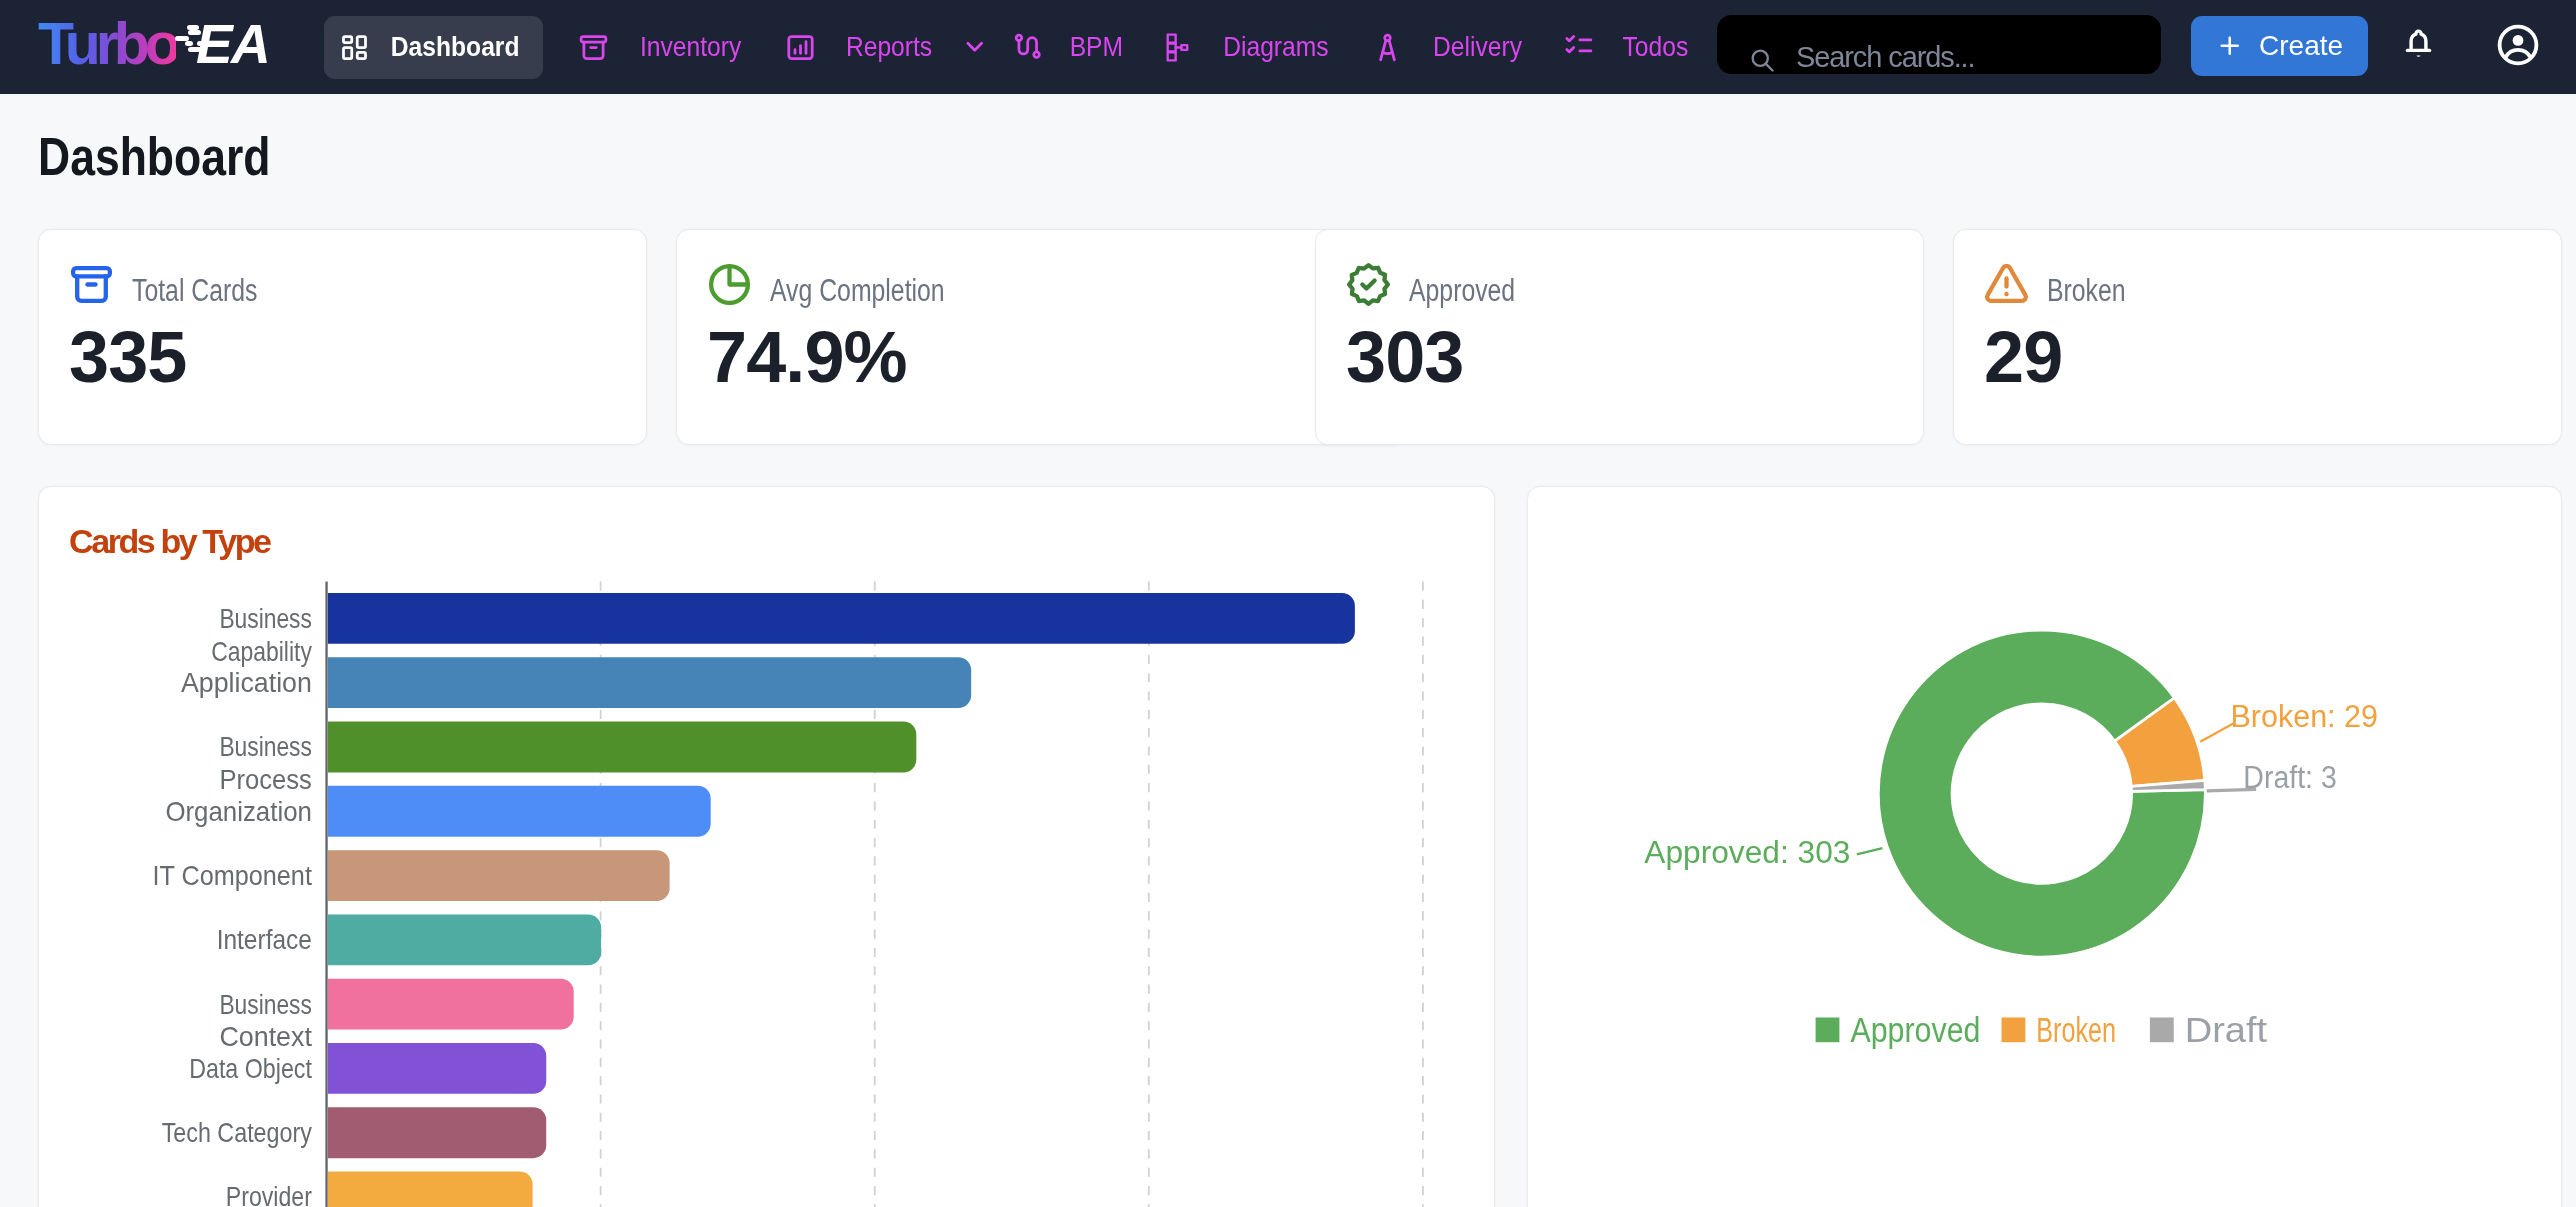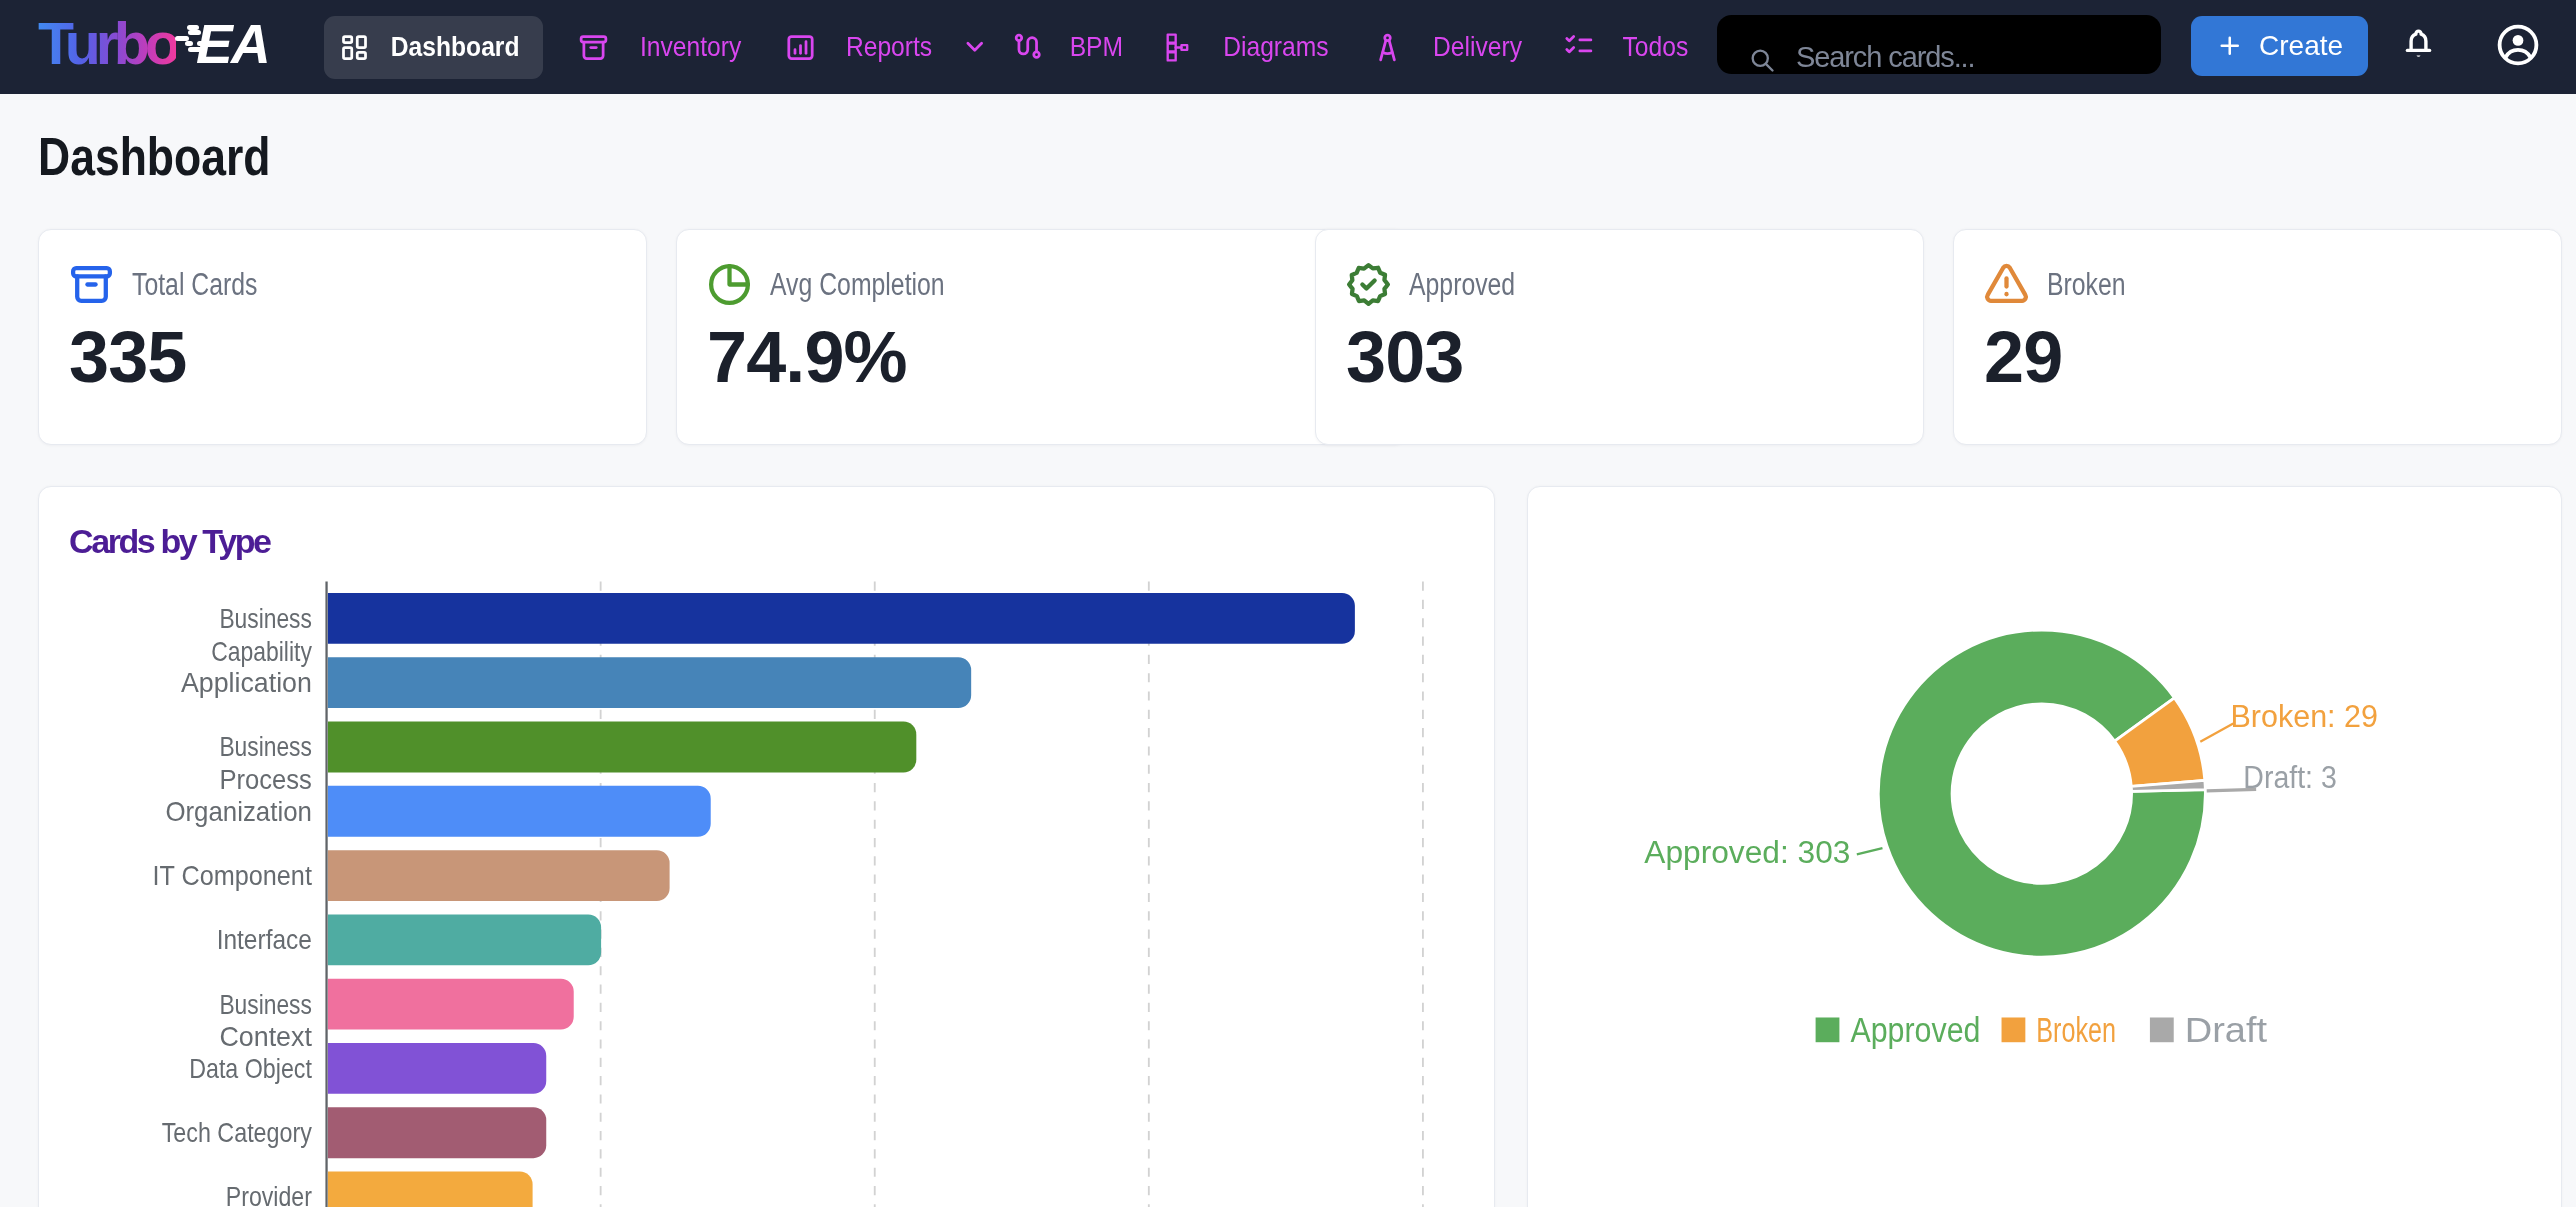--- a/index.html
+++ b/index.html
@@ -24,27 +24,27 @@
   .search { position:absolute; left:1717px; top:14.7px; width:444px; height:59px; background:#000000; border-radius:14.7px; display:flex; align-items:flex-end; color:#7e8697; font-size:29px; letter-spacing:-1.1px; }
   .search svg { width:28px; height:28px; margin:0 20px 0 31px; }
   .createbtn { position:absolute; left:2191px; top:15.6px; width:177px; height:60px; background:#3277d6; border-radius:11px; display:flex; align-items:center; justify-content:center; color:#fff; font-size:28px; gap:15.6px; }
   .bell { position:absolute; left:2400px; top:23px; width:37px; height:44px; color:#fff; }
   .avatar { position:absolute; left:2495px; top:22px; width:46px; height:46px; color:#fff; }
 
   
   h1 { position:absolute; left:38px; top:130px; font-size:53px; font-weight:bold; color:#15191f; line-height:53px; transform:scaleX(0.84); transform-origin:left; }
 
   .card { position:absolute; top:229px; height:216px; background:#fff; border:1.8px solid #e7eaf0; border-radius:13px; box-shadow:0 0.9px 2.7px rgba(16,24,40,.04); }
-  .card .head { position:absolute; left:27.5px; top:30px; display:flex; align-items:center; gap:16.5px; }
+  .card .head { position:absolute; left:27.5px; top:30px; display:flex; align-items:flex-end; gap:16.5px; }
   .card .head svg { width:49px; height:49px; }
   .card .lbl { font-size:31px; color:#6b7280; display:inline-block; transform:scaleX(0.8); transform-origin:left; }
   .card .num { position:absolute; left:30px; top:91px; font-size:72px; font-weight:bold; color:#1b202b; line-height:72px; letter-spacing:-0.9px; }
 
   .panel { position:absolute; top:486px; height:824px; background:#fff; border:1.8px solid #e7eaf0; border-radius:13px; box-shadow:0 0.9px 2.7px rgba(16,24,40,.04); }
-  .panel .ptitle { position:absolute; left:30px; top:35px; font-size:34px; font-weight:bold; color:#4c1d95; letter-spacing:-2.4px; }
+  .panel .ptitle { position:absolute; left:30px; top:35px; font-size:34px; font-weight:bold; color:#c2410c; letter-spacing:-2.4px; }
   .panel svg.chart { position:absolute; left:0; top:0; }
 </style>
 </head>
 <body>
 
 <header class="nav">
   <div class="logo">
     <span class="turbo">Turbo</span>
     <span class="ea">EA</span>
     <span class="speed" style="left:149px;top:25px;width:12px;height:4.6px;"></span>

